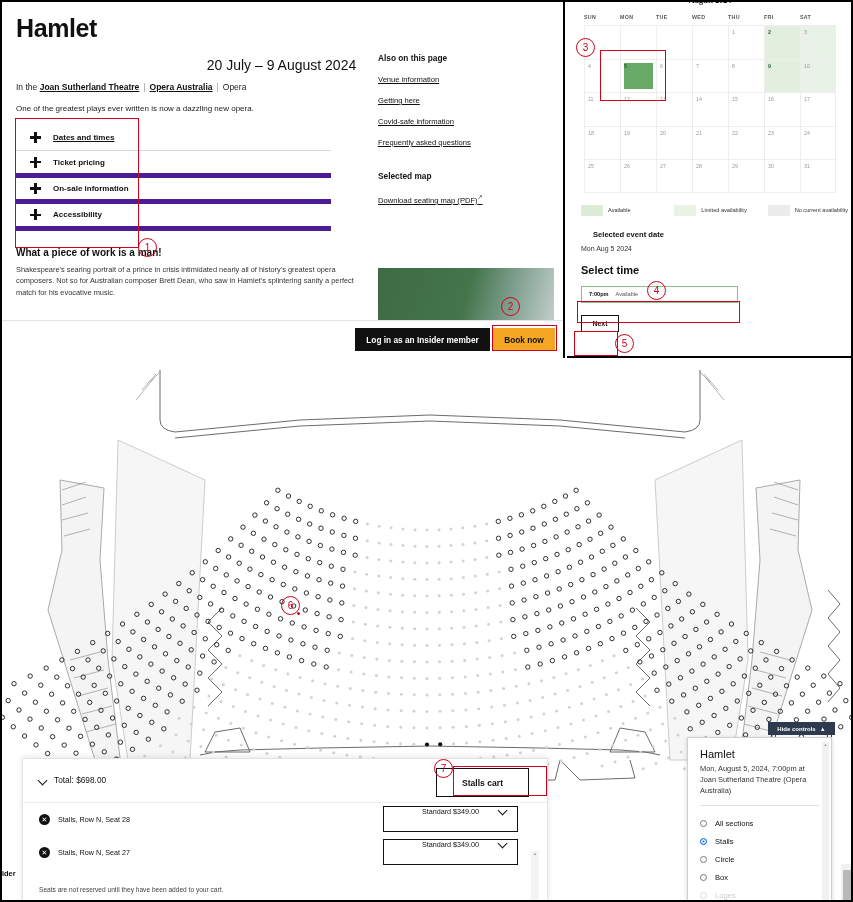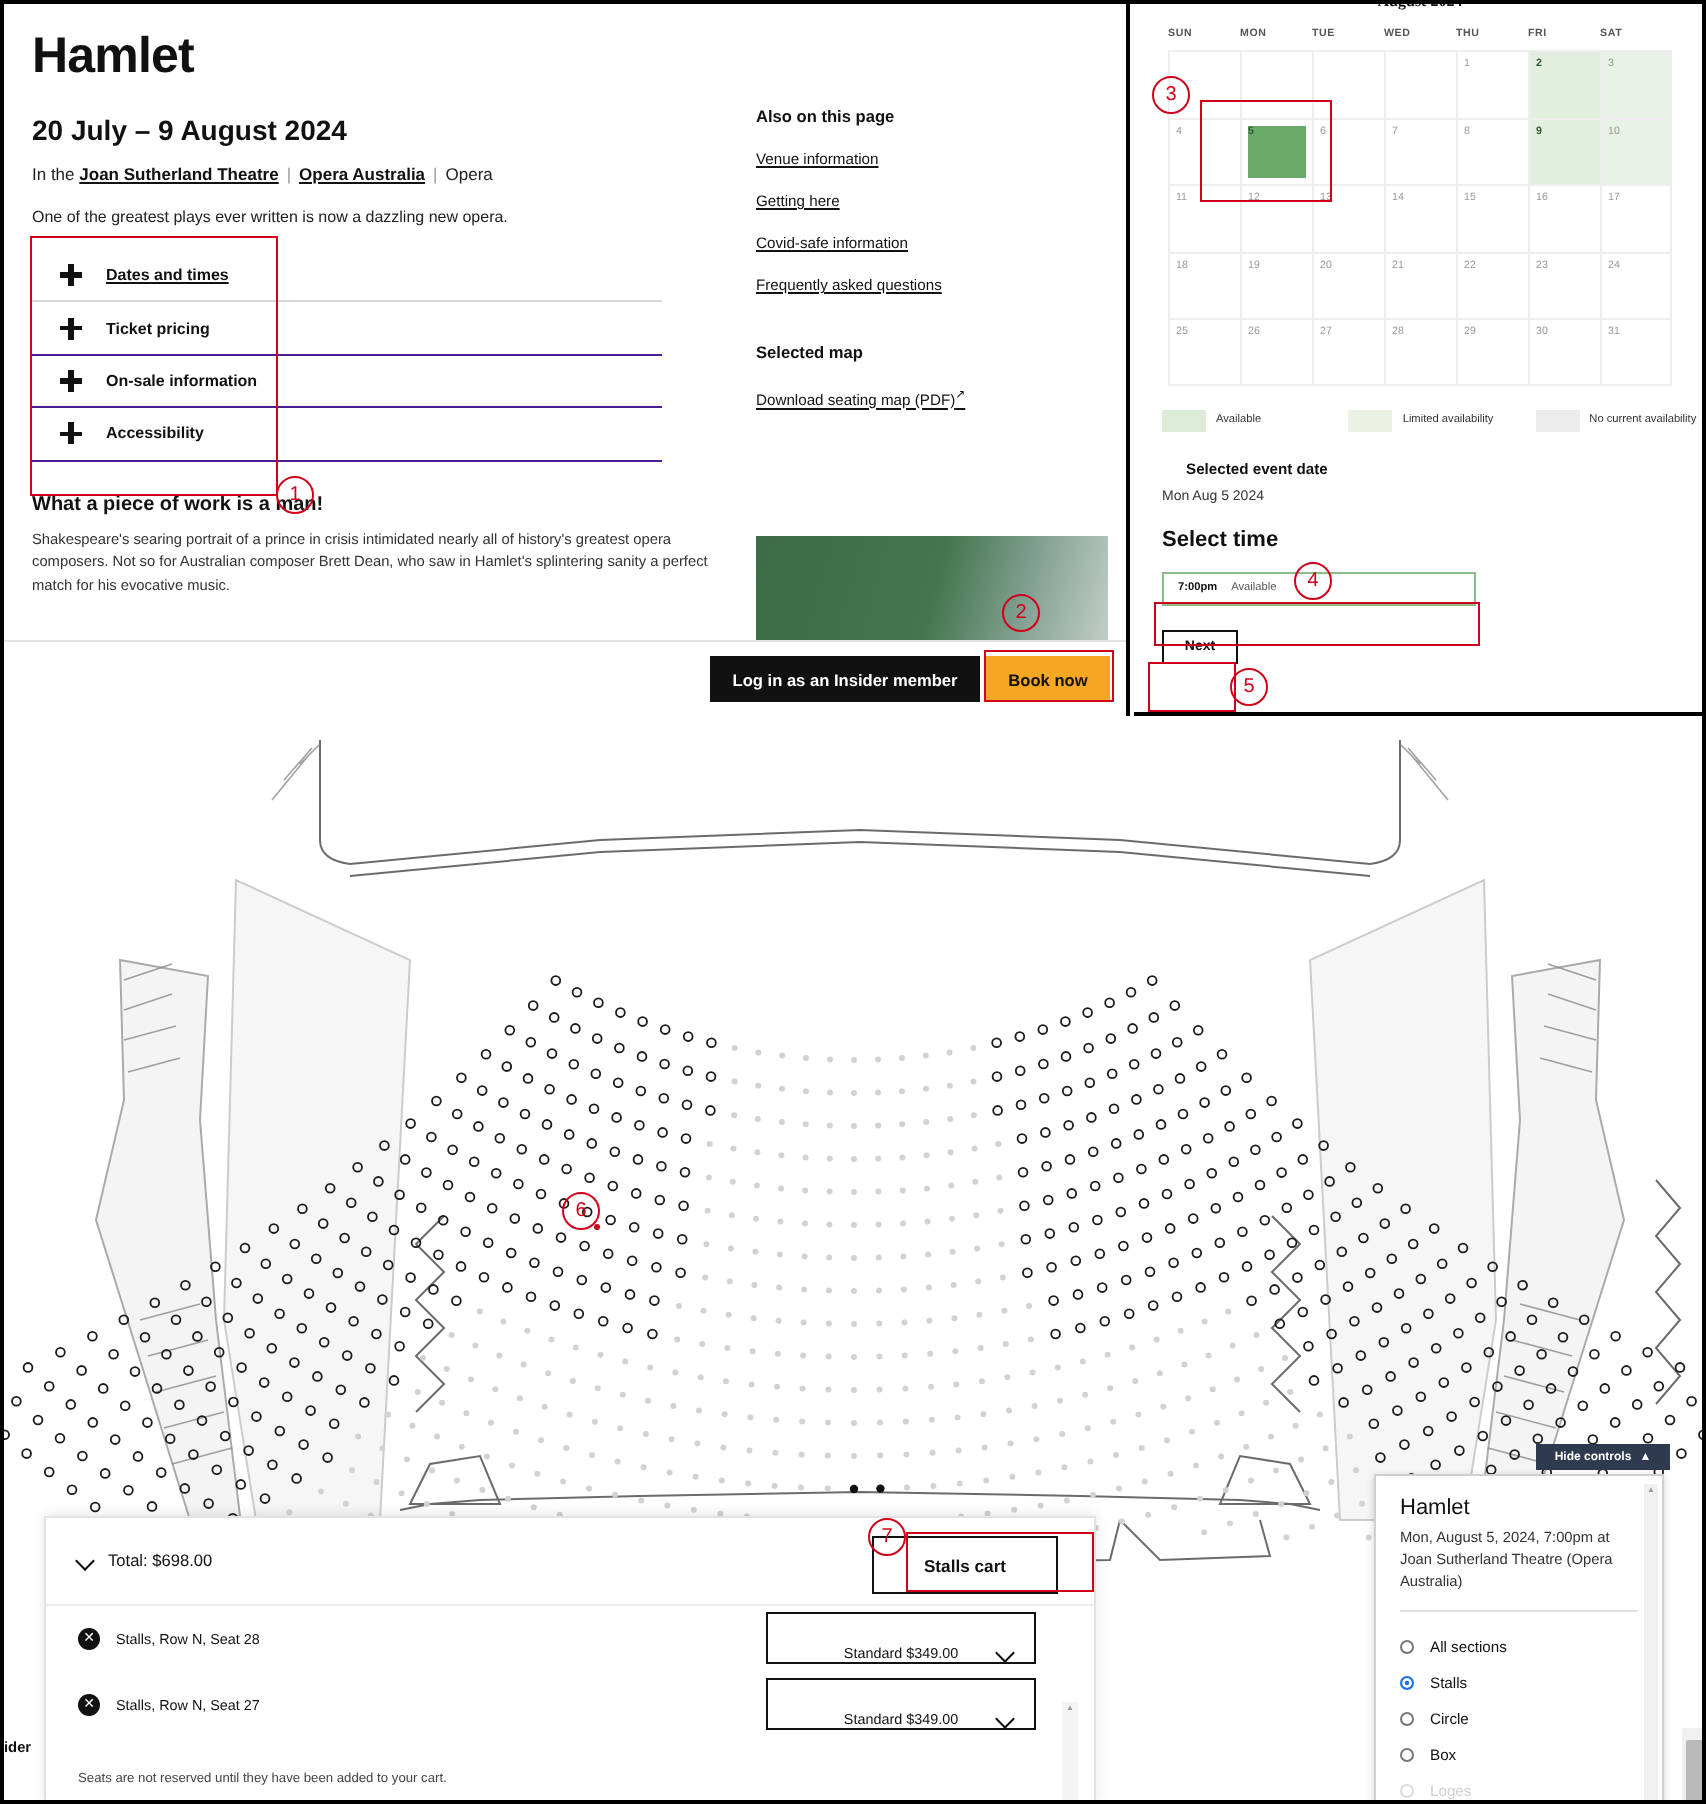--- a/index.html
+++ b/index.html
@@ -10,30 +10,30 @@
   }
   #root { position: relative; width: 853px; height: 902px; background:#fff; }
 
   
   #top-left {
     position: absolute; left:0; top:0; width:565px; height:358px;
     background:#fff; overflow:hidden; border-right:2px solid #000;
   }
   .pad { padding: 14px 16px 0 16px; }
   .event-title { font-size: 25px; font-weight: bold; letter-spacing:-0.4px; color:#111; }
-  .event-dates { font-size: 14px; font-weight: bold; margin-top: 14px; color:#111; }
+  .event-dates { font-size: 14px; font-weight: normal; margin-top: 14px; color:#111;text-align:center; }
   .meta-line { font-size: 8.5px; color:#222; margin-top: 9px; }
   .meta-line a { color:#111; text-decoration: underline; font-weight:bold; }
   .sep { margin: 0 4px; color:#999; }
   .intro { font-size: 8px; color:#222; margin-top: 12px; }
 
   .accordion { margin-top: 12px; width: 315px; }
   .acc-row {
     display:flex; align-items:center; gap:12px;
-    height: 26.4px; border-bottom: 1px solid #4c1d95;
+    height: 26.4px; border-bottom: 5px solid #4c1d95;
     font-size: 8px; color:#111;
   }
   .acc-row:first-child { border-bottom:1px solid #d8d8d8; }
   .plus { width:11px; height:11px; position:relative; flex:none; margin-left:14px;}
   .plus:before, .plus:after {
     content:""; position:absolute; background:#111;
   }
   .plus:before { left:0; top:4.3px; width:11px; height:2.4px; }
   .plus:after { top:0; left:4.3px; height:11px; width:2.4px; }
   .acc-label { font-weight:600; }
@@ -178,21 +178,21 @@
   }
   .cart-rows { position:relative; }
   .cart-row { position:relative; height:33px; display:flex; align-items:center; }
   .x-icon {
     width:11px; height:11px; border-radius:50%; background:#111; color:#fff; flex:none;
     margin-left:16px; font-size:7px; display:flex; align-items:center; justify-content:center; line-height:1;
   }
   .cart-row .lbl { font-size:7.2px; color:#111; margin-left:8px; }
   .price-sel {
     position:absolute; right:29px; top:3px; width:135px; height:26px;
-    border:1.4px solid #111; background:#fff; display:flex; align-items:flex-end; justify-content:center;
+    border:1.4px solid #111; background:#fff; display:flex; align-items:flex-start; justify-content:center;
     font-size:7.2px; color:#111;
   }
   .price-sel .cd { position:absolute; right:10px; width:8px; height:8px; }
   .price-sel .cd:before {
     content:""; position:absolute; left:0; top:0; width:6px; height:6px;
     border-left:1.6px solid #111; border-bottom:1.6px solid #111; transform:rotate(-45deg);
   }
   .cart-note { position:absolute; left:16px; bottom:8px; font-size:6.6px; color:#444; }
   .cart-scroll { position:absolute; right:8px; top:48px; width:8px; height:84px; background:#f4f4f4; }
   .cart-scroll:before, .cart-scroll:after { content:"\25B2"; position:absolute; left:0; right:0; text-align:center; font-size:4px; color:#9a9a9a; }

